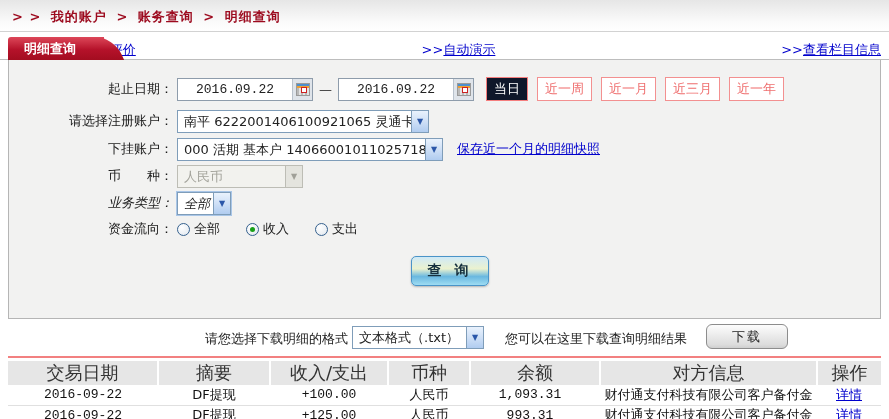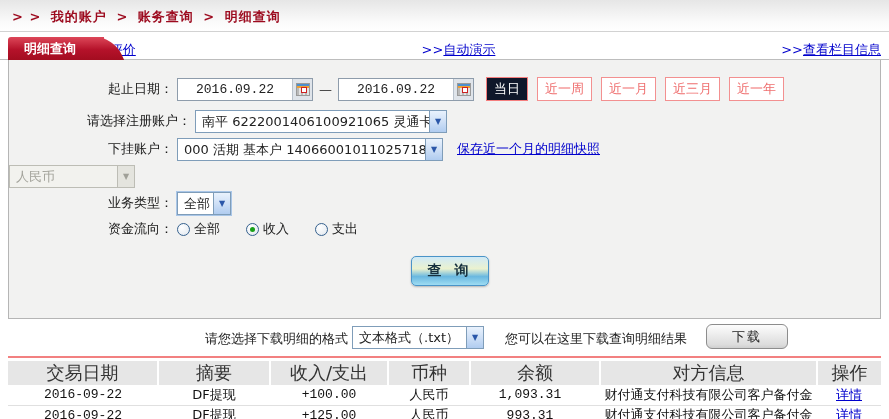--- a/index.html
+++ b/index.html
@@ -151,45 +151,46 @@
           <span class="cal"></span>
         </span>
     </span>
     <span class="qbtn active">当日</span>
     <span class="qbtn">近一周</span>
     <span class="qbtn">近一月</span>
     <span class="qbtn">近三月</span>
     <span class="qbtn">近一年</span>
   </div>
 
-  <div class="frow" style="top:49px;padding-left:18px;">
+  <div class="frow" style="top:49px;">
     <span class="flabel">请选择注册账户：</span>
     <span class="xsel" style="width:252px;">
       <span class="txt">南平  6222001406100921065  灵通卡</span>
       <span class="arr">▼</span>
     </span>
   </div>
 
   <div class="frow" style="top:77px;">
     <span class="flabel">下挂账户：</span>
     <span class="xsel" style="width:266px;">
       <span class="txt">000  活期  基本户  1406600101102571848</span>
       <span class="arr">▼</span>
     </span>
     <span class="snaplink">保存近一个月的明细快照</span>
   </div>
 
   <div class="frow" style="top:104px;">
+    <span class="flabel">币　　种：</span>
     <span class="xsel disabled" style="width:126px;">
       <span class="txt">人民币</span>
       <span class="arr">▼</span>
     </span>
   </div>
 
-  <div class="frow" style="top:131px;">
+  <div class="frow" style="top:131px;font-style:italic;">
     <span class="flabel">业务类型：</span>
     <span class="xsel focus" style="width:54px;">
       <span class="txt">全部</span>
       <span class="arr">▼</span>
     </span>
   </div>
 
   <div class="frow" style="top:157px;">
     <span class="flabel">资金流向：</span>
     <span class="radio">

